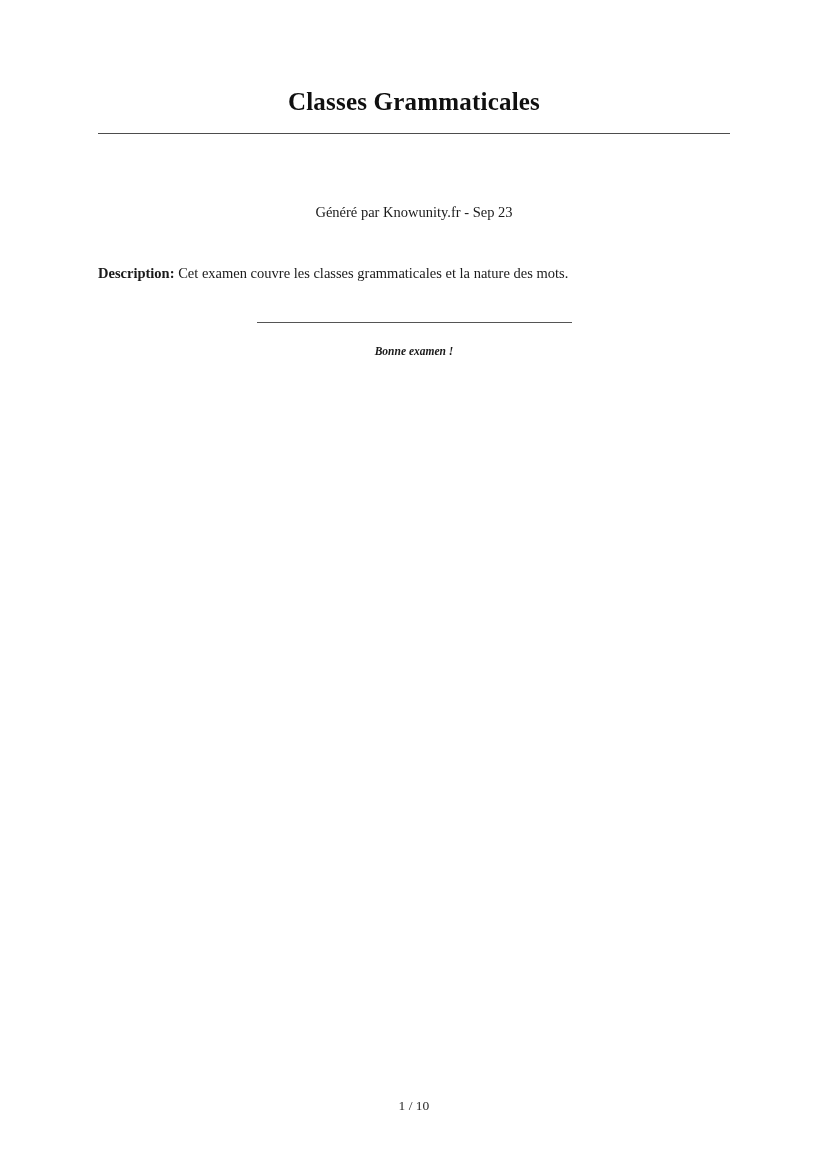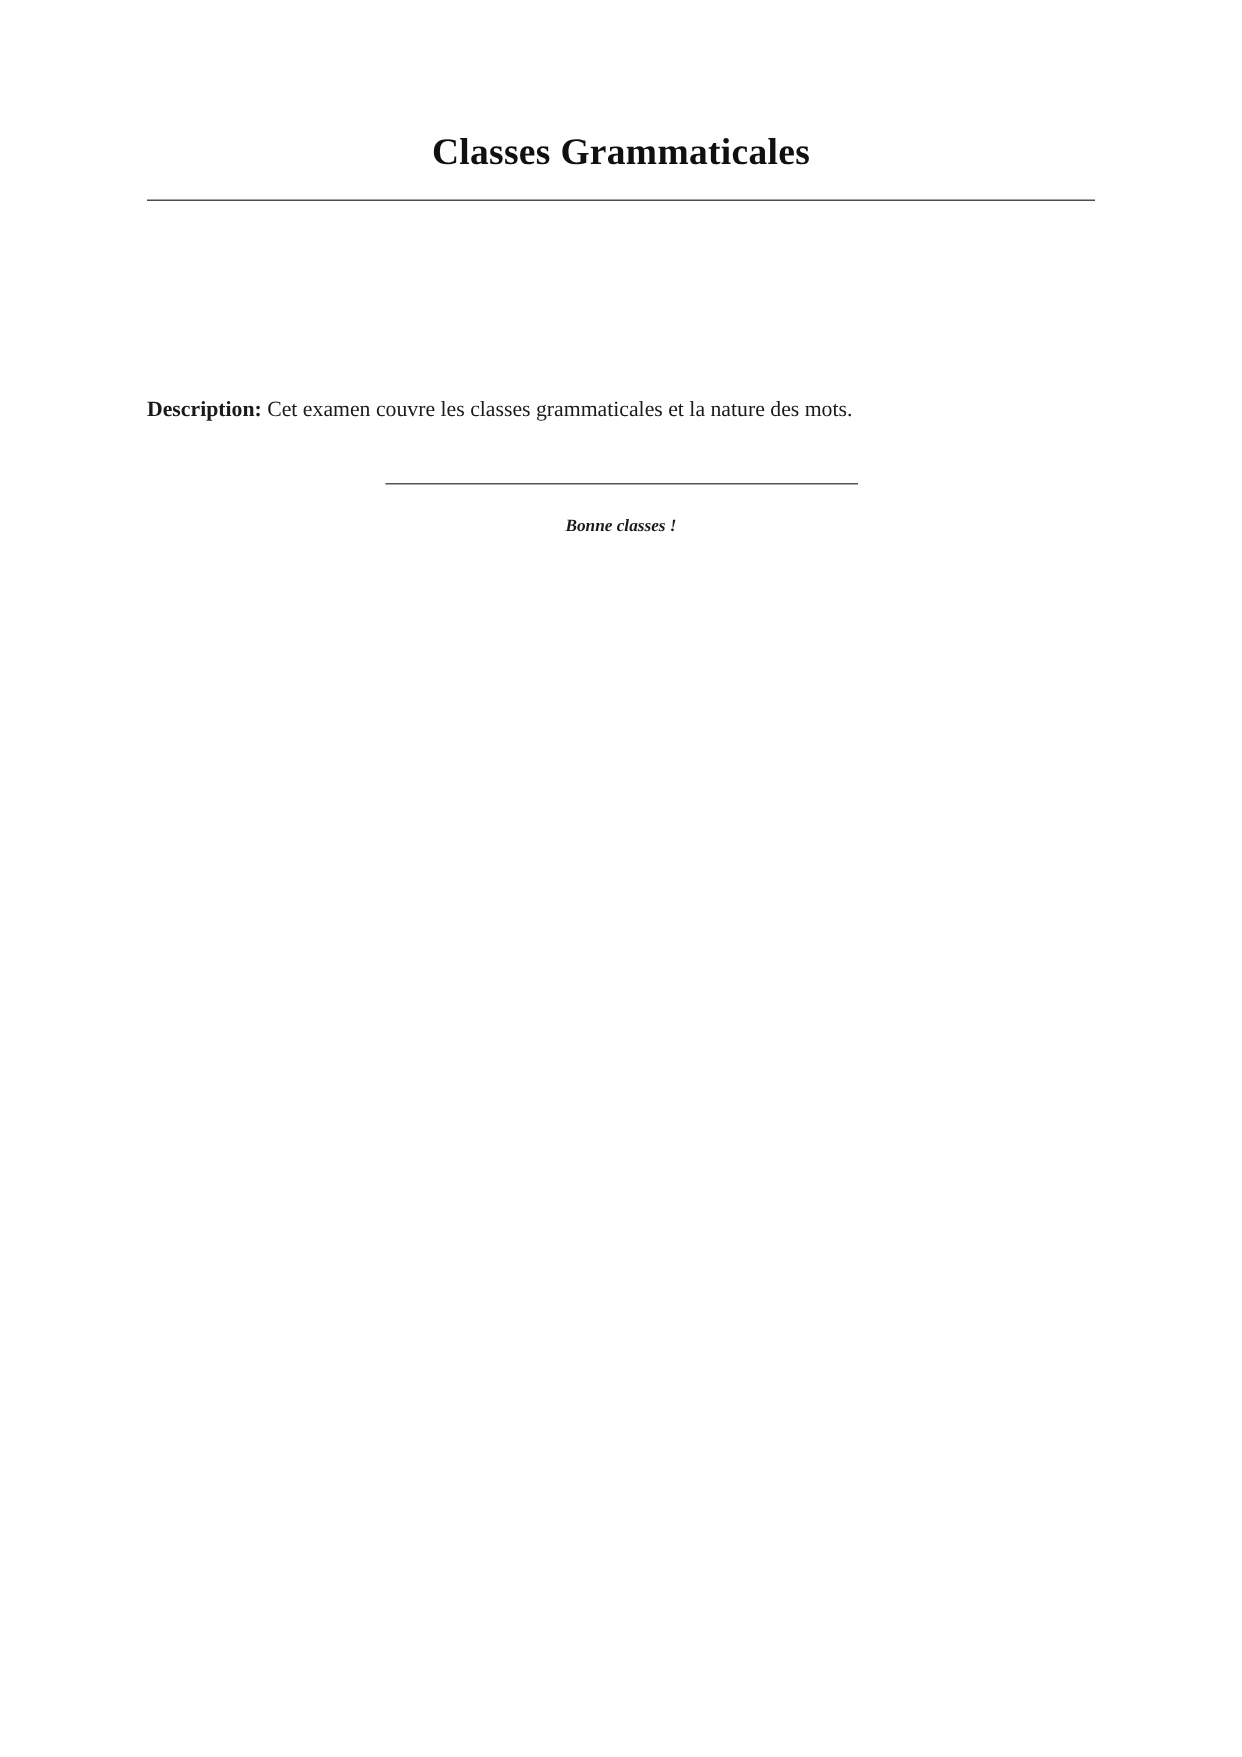--- a/index.html
+++ b/index.html
@@ -95,23 +95,25 @@
 </style>
 </head>
 <body>
 
 <div class="page">
 
   <div class="doc-title">Classes Grammaticales</div>
 
   <div class="title-rule"></div>
 
+  <div class="generated-line">Généré par Knowunity.fr - Sep 23</div>
 
   <div class="description-line">
     <span class="desc-label">Description:</span><span> Cet examen couvre les classes grammaticales et la nature des mots.</span>
   </div>
 
   <div class="short-rule"></div>
 
-  <div class="good-luck">Bonne classes !</div>
+  <div class="good-luck">Bonne examen !</div>
 
+  <div class="page-number">1 / 10</div>
 
 </div>
 
 </body></html>

